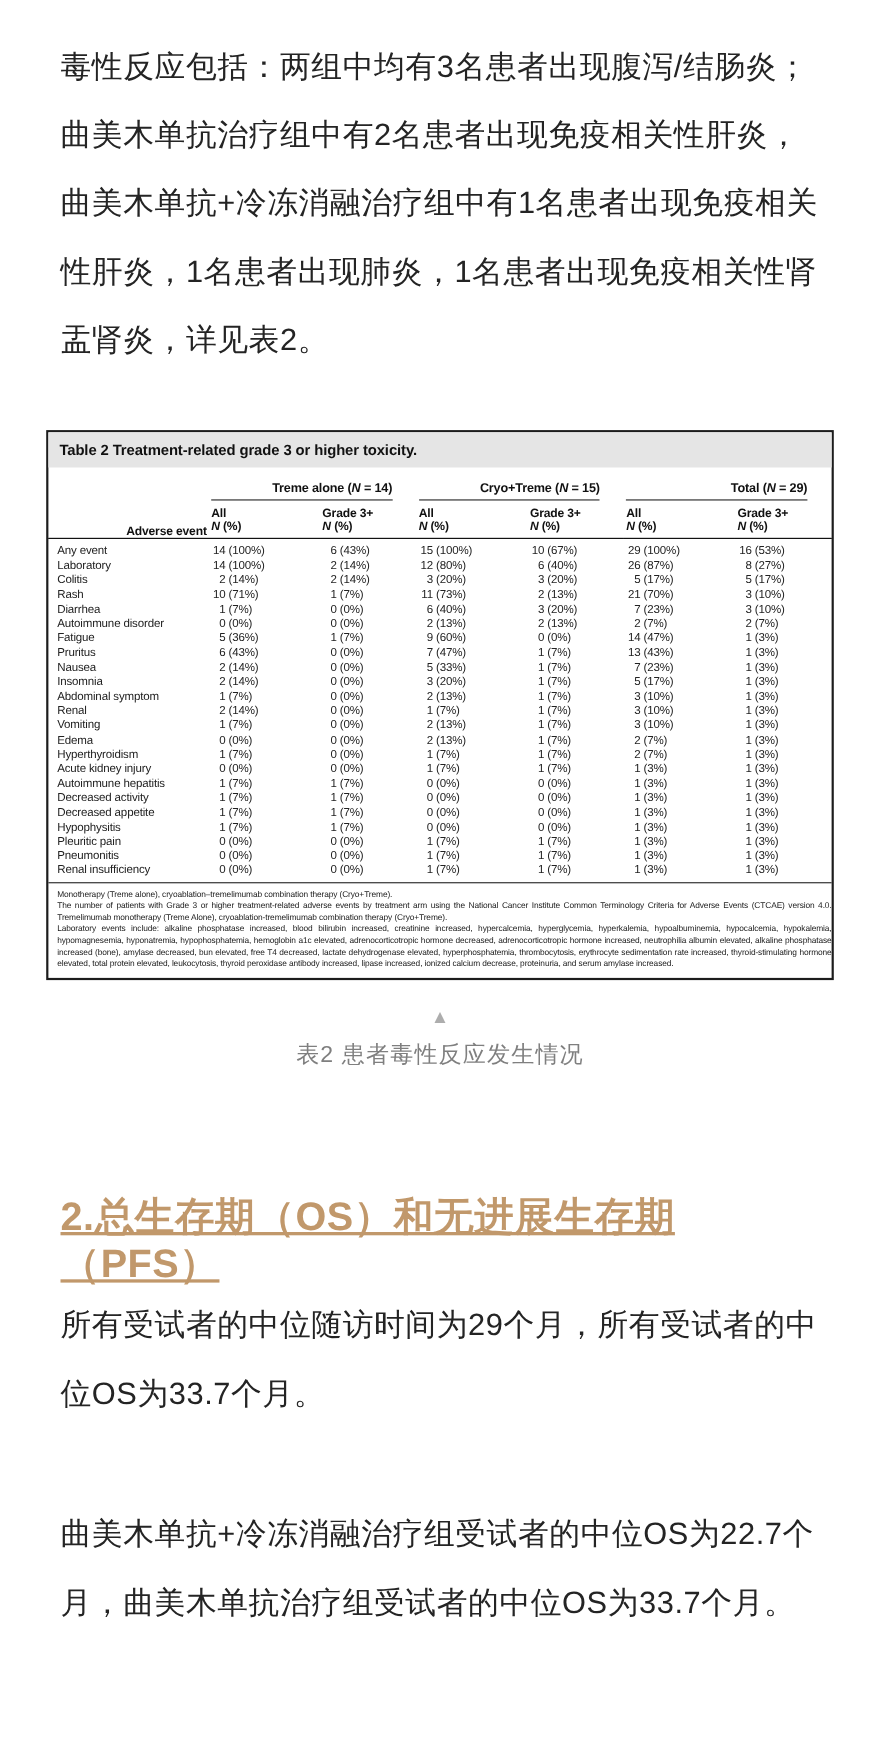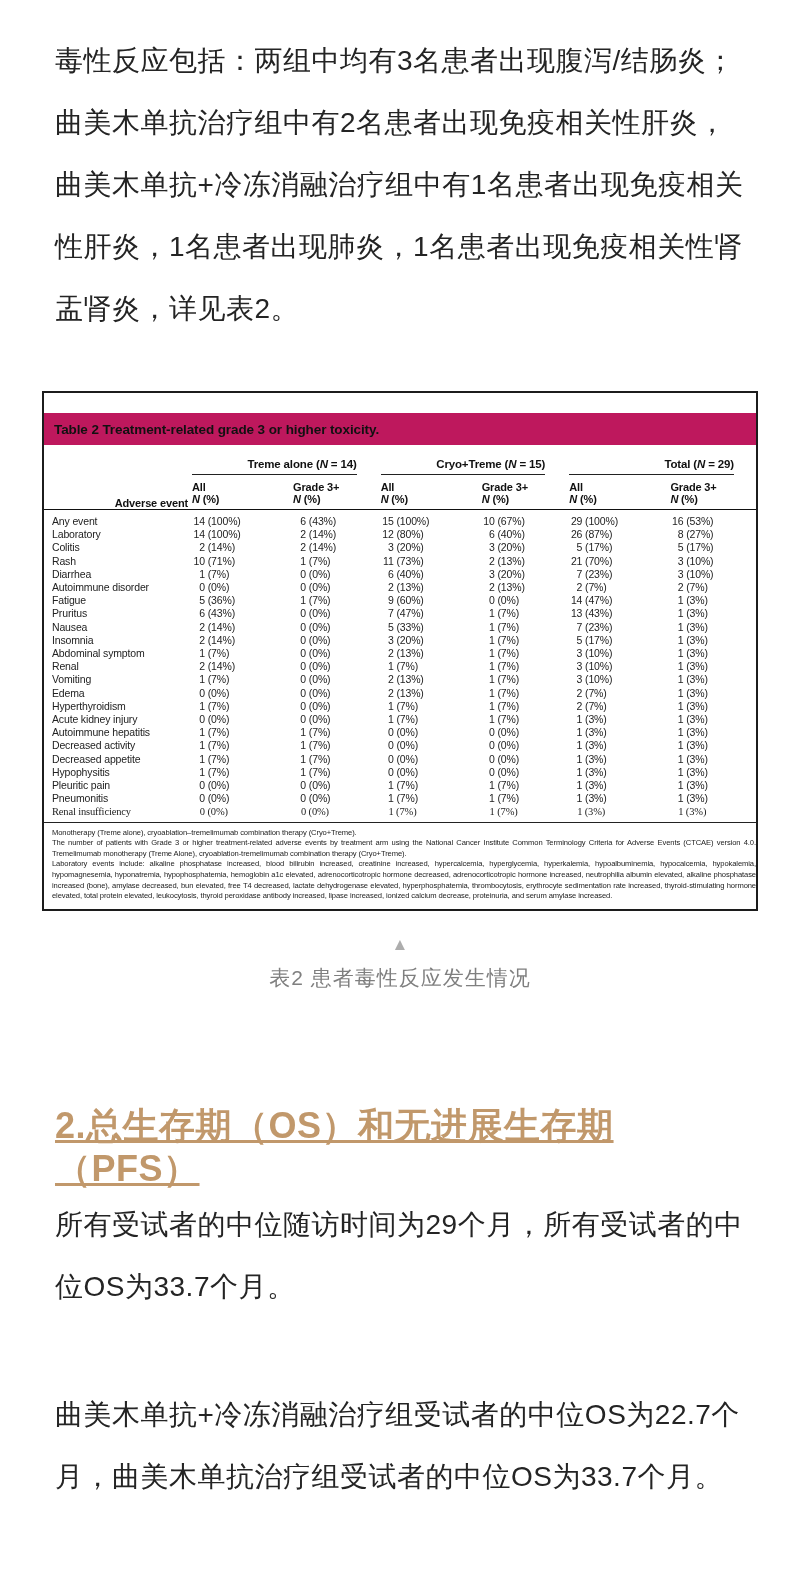--- a/index.html
+++ b/index.html
@@ -26,27 +26,26 @@
   .body-text.after-heading { margin-top: 4px; }
   .body-text.spaced { margin-top: 66px; }
 
   
   .table-card {
     margin: 51px 42px 0 42px;
     border: 2px solid #1c1c1c;
     background: #ffffff;
   }
   .table-title {
-    background: #be185d;
+    background: #e5e5e5;
     color: #111;
     font-weight: bold;
     font-size: 13.5px;
     padding: 9px 10px 8px 10px;
     letter-spacing: -0.1px;
-    margin-top: 20px;
   }
   table.tox {
     width: 100%;
     border-collapse: collapse;
     table-layout: fixed;
     letter-spacing: -0.15px;
   }
   table.tox col.c-label { width: 20.5%; }
   table.tox col.c-all   { width: 14.2%; }
   table.tox col.c-g3    { width: 12.3%; }
@@ -79,21 +78,21 @@
   }
   thead i { font-style: italic; }
   tbody td {
     font-size: 10.5px;
     line-height: 13.2px;
     padding: 0 2px;
     white-space: nowrap;
     color: #222;
   }
   tbody tr:first-child td { padding-top: 5px; }
-  tbody tr:last-child td { padding-bottom: 3px; font-family: Liberation Serif, serif; }
+  tbody tr:last-child td { padding-bottom: 3px; }
   tbody td.event { padding-left: 8px; }
   tbody td .num { display: inline-block; min-width: 13px; text-align: right; }
 
   .footnotes {
     border-top: 1.3px solid #222;
     padding: 5px 0 7px 8px;
     font-size: 7.6px;
     line-height: 10.6px;
     color: #222;
     letter-spacing: -0.1px;

